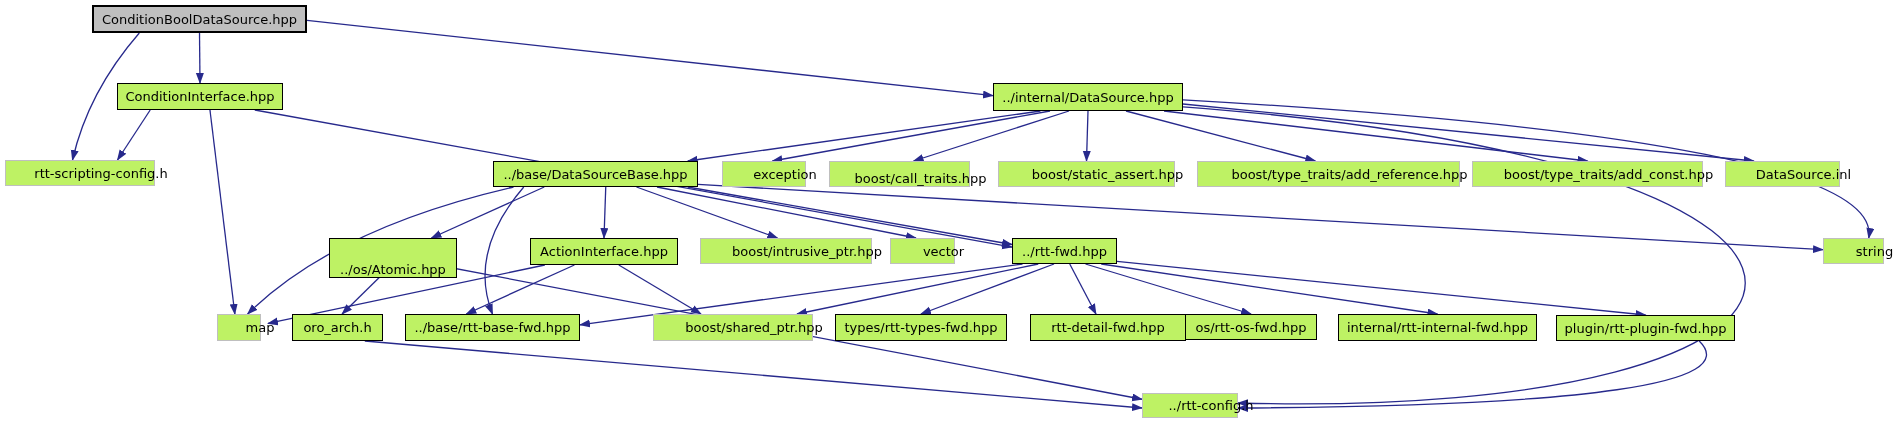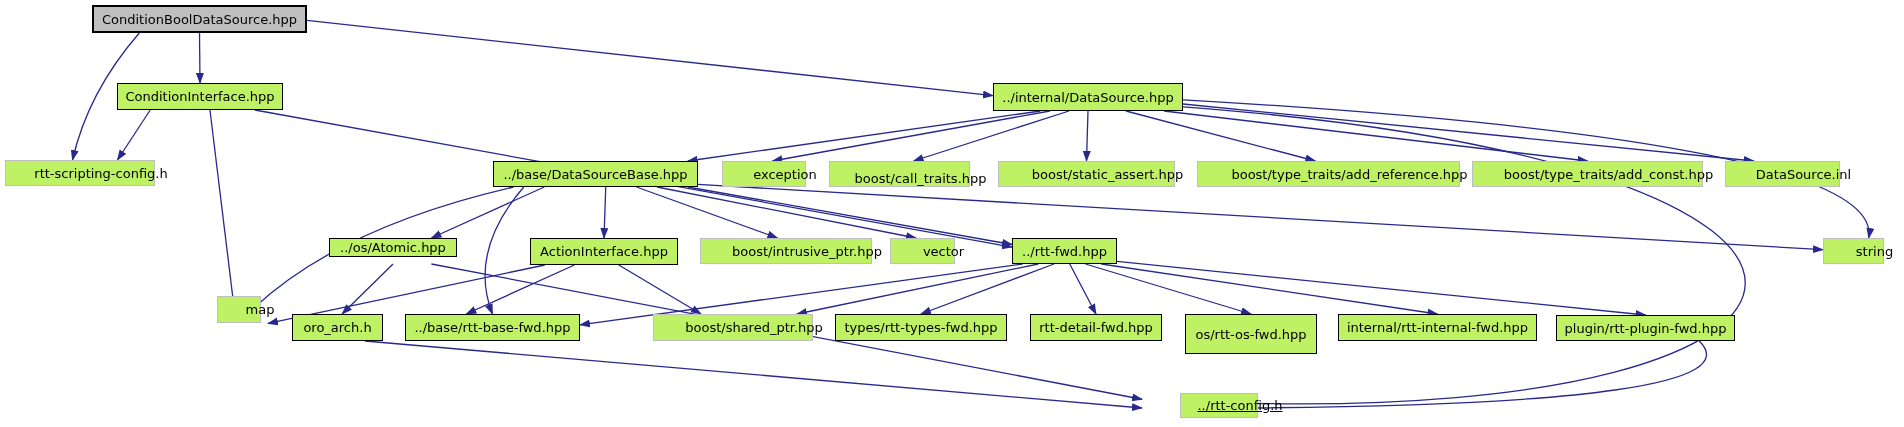--- a/index.html
+++ b/index.html
@@ -102,62 +102,62 @@
       </div>
       <div class="node plain" style="left: 1197px; top: 161px; width: 263px; height: 26px;">
         <span>boost/type_traits/add_reference.hpp</span>
       </div>
       <div class="node plain" style="left: 1472px; top: 161px; width: 231px; height: 26px;">
         <span>boost/type_traits/add_const.hpp</span>
       </div>
       <div class="node plain" style="left: 1725px; top: 161px; width: 115px; height: 26px;">
         <span>DataSource.inl</span>
       </div>
-      <div class="node linked" style="left: 329px; top: 238px; width: 128px; height: 19px;">
+      <div class="node linked" style="left: 329px; top: 238px; width: 128px; height: 40px; align-items: flex-end;">
         <span>../os/Atomic.hpp</span>
       </div>
       <div class="node linked" style="left: 530px; top: 238px; width: 148px; height: 27px;">
         <span>ActionInterface.hpp</span>
       </div>
       <div class="node plain" style="left: 700px; top: 238px; width: 172px; height: 26px;">
         <span>boost/intrusive_ptr.hpp</span>
       </div>
       <div class="node plain" style="left: 890px; top: 238px; width: 65px; height: 26px;">
         <span>vector</span>
       </div>
       <div class="node linked" style="left: 1012px; top: 238px; width: 105px; height: 26px;">
         <span>../rtt-fwd.hpp</span>
       </div>
       <div class="node plain" style="left: 1823px; top: 238px; width: 61px; height: 26px;">
         <span>string</span>
       </div>
-      <div class="node plain" style="left: 217px; top: 296px; width: 38px; height: 27px;">
+      <div class="node plain" style="left: 217px; top: 314px; width: 38px; height: 27px;">
         <span>map</span>
       </div>
       <div class="node linked" style="left: 292px; top: 314px; width: 91px; height: 27px;">
         <span>oro_arch.h</span>
       </div>
       <div class="node linked" style="left: 405px; top: 314px; width: 175px; height: 27px;">
         <span>../base/rtt-base-fwd.hpp</span>
       </div>
       <div class="node plain" style="left: 653px; top: 314px; width: 160px; height: 27px;">
         <span>boost/shared_ptr.hpp</span>
       </div>
       <div class="node linked" style="left: 835px; top: 314px; width: 172px; height: 27px;">
         <span>types/rtt-types-fwd.hpp</span>
       </div>
-      <div class="node linked" style="left: 1030px; top: 314px; width: 132px; height: 27px;">
+      <div class="node linked" style="left: 1030px; top: 314px; width: 156px; height: 27px;">
         <span>rtt-detail-fwd.hpp</span>
       </div>
-      <div class="node linked" style="left: 1185px; top: 314px; width: 132px; height: 40px; text-align: center;">
+      <div class="node linked" style="left: 1185px; top: 314px; width: 132px; height: 26px; text-align: center;">
         <span>os/rtt-os-fwd.hpp</span>
       </div>
       <div class="node linked" style="left: 1338px; top: 314px; width: 199px; height: 27px;">
         <span>internal/rtt-internal-fwd.hpp</span>
       </div>
       <div class="node linked" style="left: 1556px; top: 315px; width: 179px; height: 26px;">
         <span>plugin/rtt-plugin-fwd.hpp</span>
       </div>
-      <div class="node plain" style="left: 1180px; top: 393px; width: 78px; height: 25px; text-decoration: underline;">
+      <div class="node plain" style="left: 1142px; top: 393px; width: 96px; height: 25px;">
         <span>../rtt-config.h</span>
       </div>
     </div>
 </div>
 
 </body></html>

